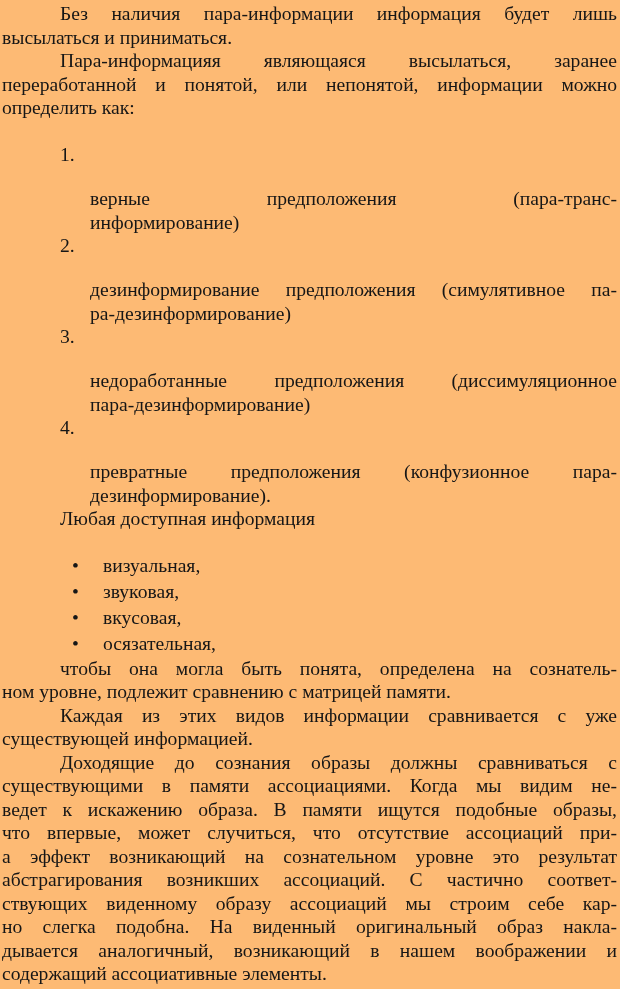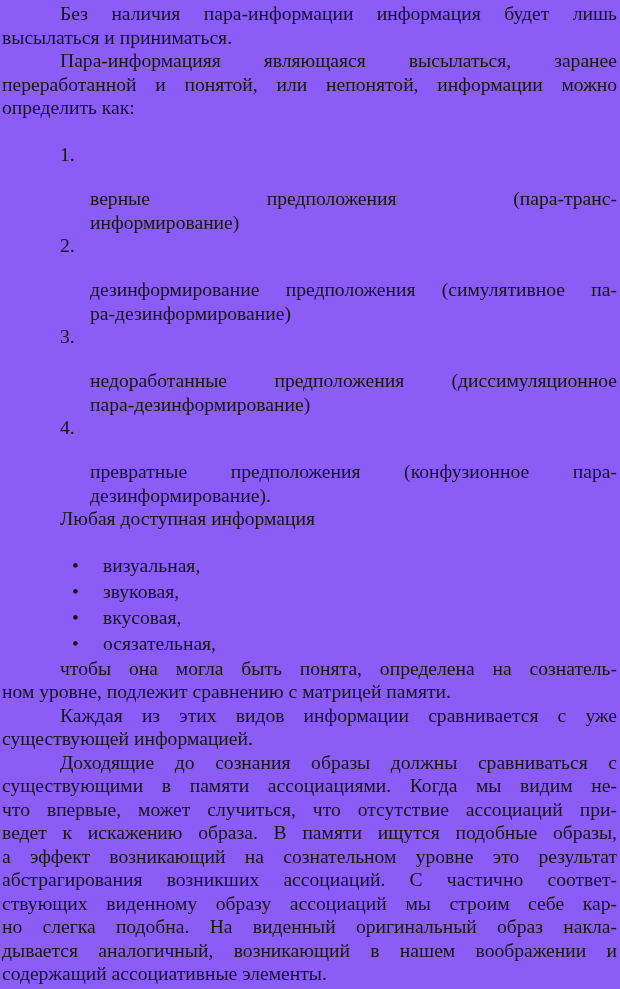--- a/index.html
+++ b/index.html
@@ -7,21 +7,21 @@
     padding: 0;
     background: #ffffff;
   }
   .page {
     position: relative;
     width: 620px;
     height: 989px;
     box-sizing: border-box;
     padding: 2px 3px 0 2px;
     overflow: hidden;
-    background: #8b5cf6;
+    background: #fdba74;
     color: #161616;
     font-family: "Liberation Serif", "DejaVu Serif", serif;
     font-size: 19.6px;
     line-height: 23.5px;
   }
   
   .ln {
     text-align: justify;
     text-align-last: justify;
     white-space: normal;
@@ -141,22 +141,22 @@
   </div>
 
   <div>
     <div class="ln ind">Каждая из этих видов информации сравнивается с уже</div>
     <div class="ln end">существующей информацией.</div>
   </div>
 
   <div>
     <div class="ln ind">Доходящие до сознания образы должны сравниваться с</div>
     <div class="ln">существующими в памяти ассоциациями. Когда мы видим не-</div>
+    <div class="ln">ведет к искажению образа. В памяти ищутся подобные образы,</div>
     <div class="ln">что впервые, может случиться, что отсутствие ассоциаций при-</div>
-    <div class="ln">ведет к искажению образа. В памяти ищутся подобные образы,</div>
     <div class="ln">а эффект возникающий на сознательном уровне это результат</div>
     <div class="ln">абстрагирования возникших ассоциаций. С частично соответ-</div>
     <div class="ln">ствующих виденному образу ассоциаций мы строим себе кар-</div>
     <div class="ln">но слегка подобна. На виденный оригинальный образ накла-</div>
     <div class="ln">дывается аналогичный, возникающий в нашем воображении и</div>
     <div class="ln end">содержащий ассоциативные элементы.</div>
   </div>
 
   <div class="pagenum ln end">39</div>
 

